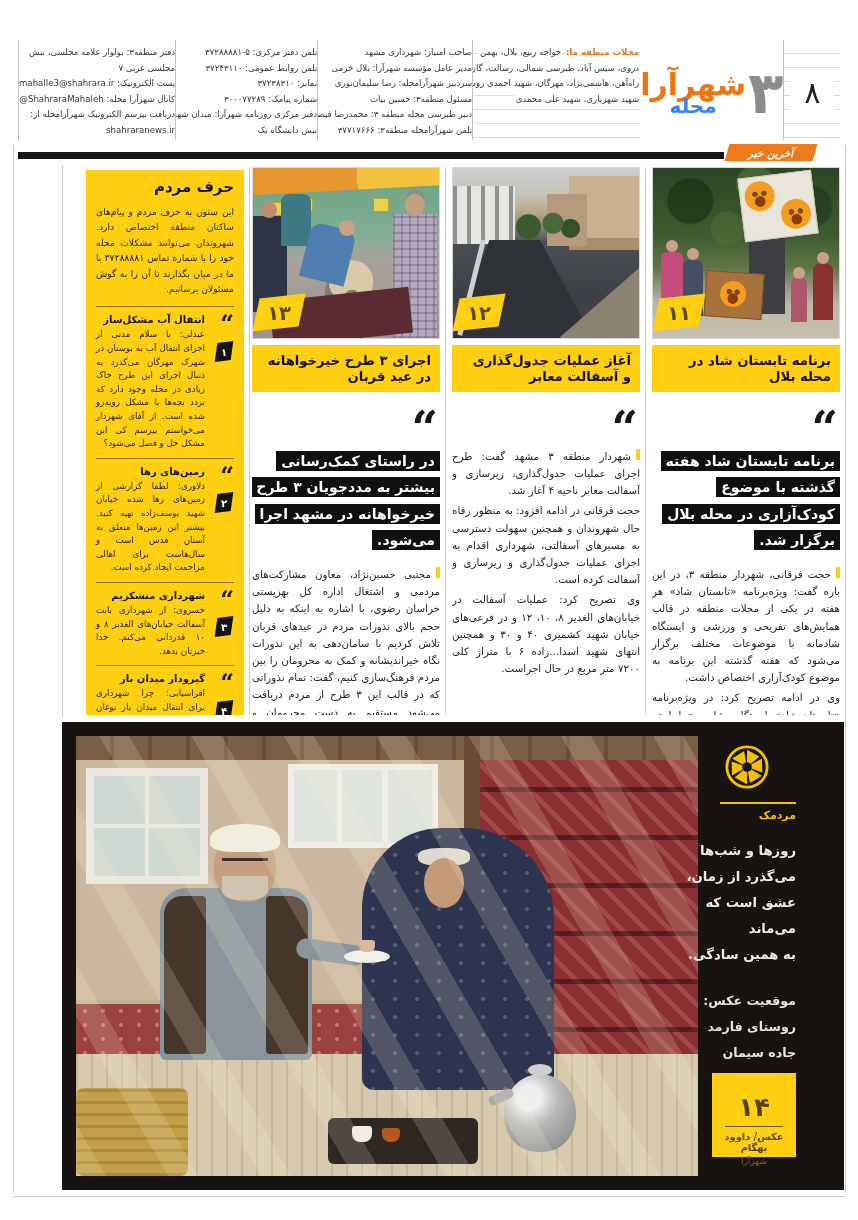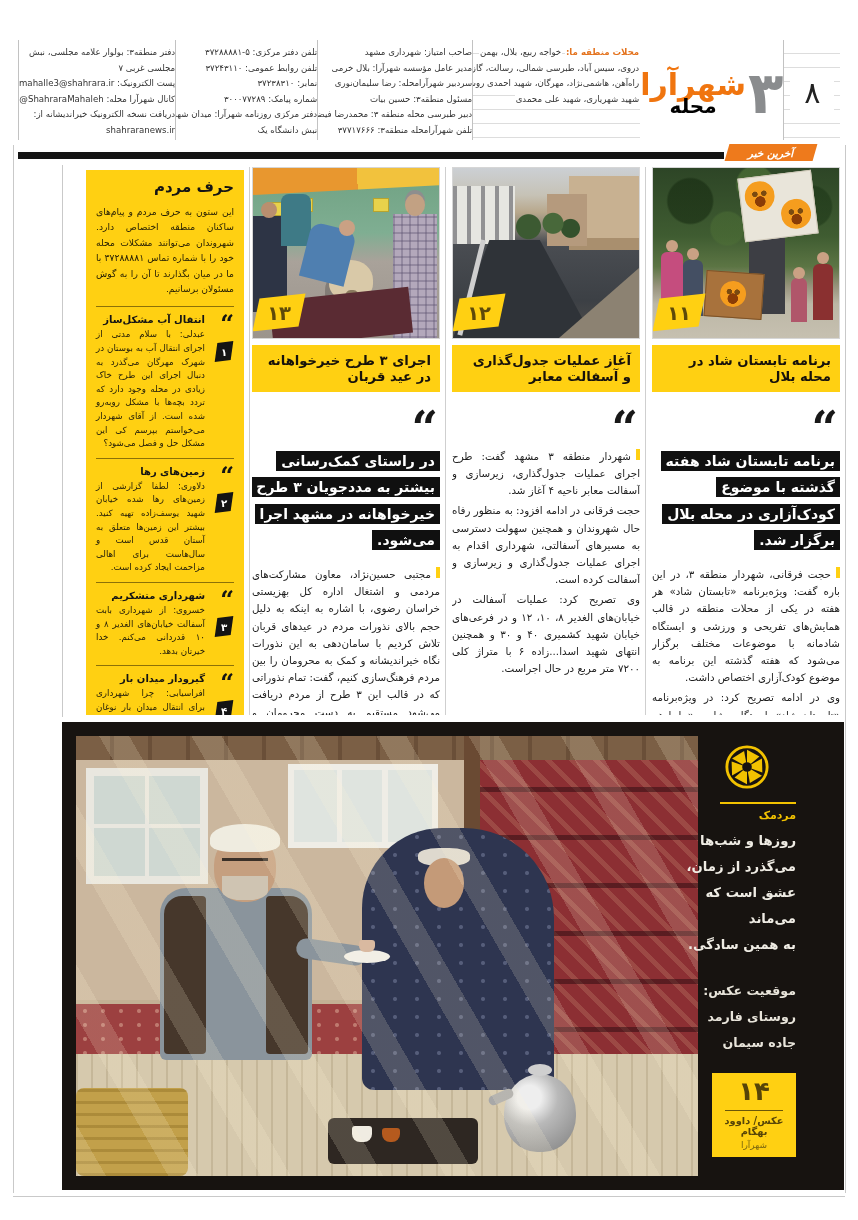--- a/index.html
+++ b/index.html
@@ -19,21 +19,21 @@
     display:flex;}
   .mh-col{height:100%;box-sizing:border-box;padding-top:5px;font-size:8.6px;color:#333;}
   .mh-col .ln{line-height:15.6px;white-space:nowrap;overflow:hidden;background:#fff;}
   .mh-sep{border-left:1px solid #c2c2c2;}
   .mh-pageno{width:80px;display:flex;align-items:center;justify-content:center;}
   .mh-pageno span{font-size:30px;color:#222;background:#fff;padding:0 14px;}
   .mh-logo{width:170px;background:#fff;display:flex;align-items:center;justify-content:center;gap:2px;}
   .logo-num{font-size:58px;font-weight:bold;color:#8a8c8e;line-height:1;}
   .logo-stack{display:flex;flex-direction:column;align-items:center;line-height:1;}
   .logo-main{font-size:30px;font-weight:bold;color:#f0750f;}
-  .logo-sub{font-size:20px;font-weight:bold;color:#000000;margin-top:-4px;}
+  .logo-sub{font-size:20px;font-weight:bold;color:#3b82f6;margin-top:-4px;}
   .mh-region{width:168px;}
   .mh-region .ln{background:transparent;}
   .mh-region .ln span{background:#fff;padding:0 1px;}
   .rt{color:#e4731e;font-weight:bold;}
   .mh-staff{width:155px;background:#fff;}
   .mh-phones{width:142px;background:#fff;}
   .mh-address{flex:1;background:#fff;}
 
   
   .latest-bar{position:absolute;top:152px;left:18px;width:706px;height:7px;background:#141414;}
@@ -73,26 +73,26 @@
   .pitext{font-size:8.7px;line-height:13.6px;color:#26200a;text-align:justify;}
 
   
   .bottom{position:absolute;left:62px;right:14px;top:722px;height:468px;background:#171310;}
   .bphoto{position:absolute;right:146px;left:14px;top:14px;height:440px;overflow:hidden;
     box-shadow:inset 0 0 60px rgba(0,0,0,.35);}
   .bside{position:absolute;right:48px;top:22px;width:112px;text-align:right;}
   .aperture{display:block;margin:0 26px 0 auto;}
   .side-rule{border-top:2px solid #f2c200;width:76px;margin:12px 0 5px auto;}
   .side-label{color:#f2c200;font-size:11px;font-weight:bold;}
-  .bcaption{margin-top:6px;}
+  .bcaption{margin-top:16px;}
   .bcaption div{color:#efece4;font-size:13.2px;font-weight:bold;line-height:26px;}
   .blocation{margin-top:20px;}
   .blocation div{color:#e8e4da;font-size:12.6px;font-weight:bold;line-height:26px;}
   .credit-box{position:absolute;right:48px;top:351px;width:84px;height:84px;background:#ffd012;
-    box-sizing:border-box;text-align:center;padding-top:4px;}
+    box-sizing:border-box;text-align:center;padding-top:20px;}
   .credit-num{font-size:26px;font-weight:bold;color:#564408;line-height:1.1;}
   .credit-line{border-top:1px solid #6b5708;width:58px;margin:4px auto 4px;}
   .credit-name{font-size:9.8px;font-weight:bold;color:#564408;}
   .credit-brand{font-size:9px;color:#7a6610;margin-top:3px;}
 
   
   .scene{position:absolute;}
   
   .p11{background:linear-gradient(180deg,#2d4526 0%,#3f5c31 40%,#5c7544 58%,#99947e 70%,#bcb7a6 80%,#c6c0b0 100%);}
   .p11 .foliage{left:0;top:0;right:0;height:110px;
@@ -228,21 +228,21 @@
       <div class="ln">نمابر: ۳۷۲۳۸۳۱۰</div>
       <div class="ln">شماره پیامک: ۳۰۰۰۷۷۲۸۹</div>
       <div class="ln">دفتر مرکزی روزنامه شهرآرا: میدان شهدا</div>
       <div class="ln">نبش دانشگاه یک</div>
     </div>
     <div class="mh-col mh-address mh-sep">
       <div class="ln">دفتر منطقه۳: بولوار علامه مجلسی، نبش</div>
       <div class="ln">مجلسی غربی ۷</div>
       <div class="ln">پست الکترونیک: mahalle3@shahrara.ir</div>
       <div class="ln">کانال شهرآرا محله: ShahraraMahaleh@</div>
-      <div class="ln">دریافت نسخه الکترونیک خیراندیشانه از:</div>
+      <div class="ln">دریافت بپرسم الکترونیک شهرآرامحله از:</div>
       <div class="ln">shahraranews.ir</div>
     </div>
   </header>
 
   <div class="latest-bar"></div>
   <div class="latest-tag">
     <span>آخرین خبر</span>
   </div>
 
   <section class="art" style="right:18px;width:188px;">

